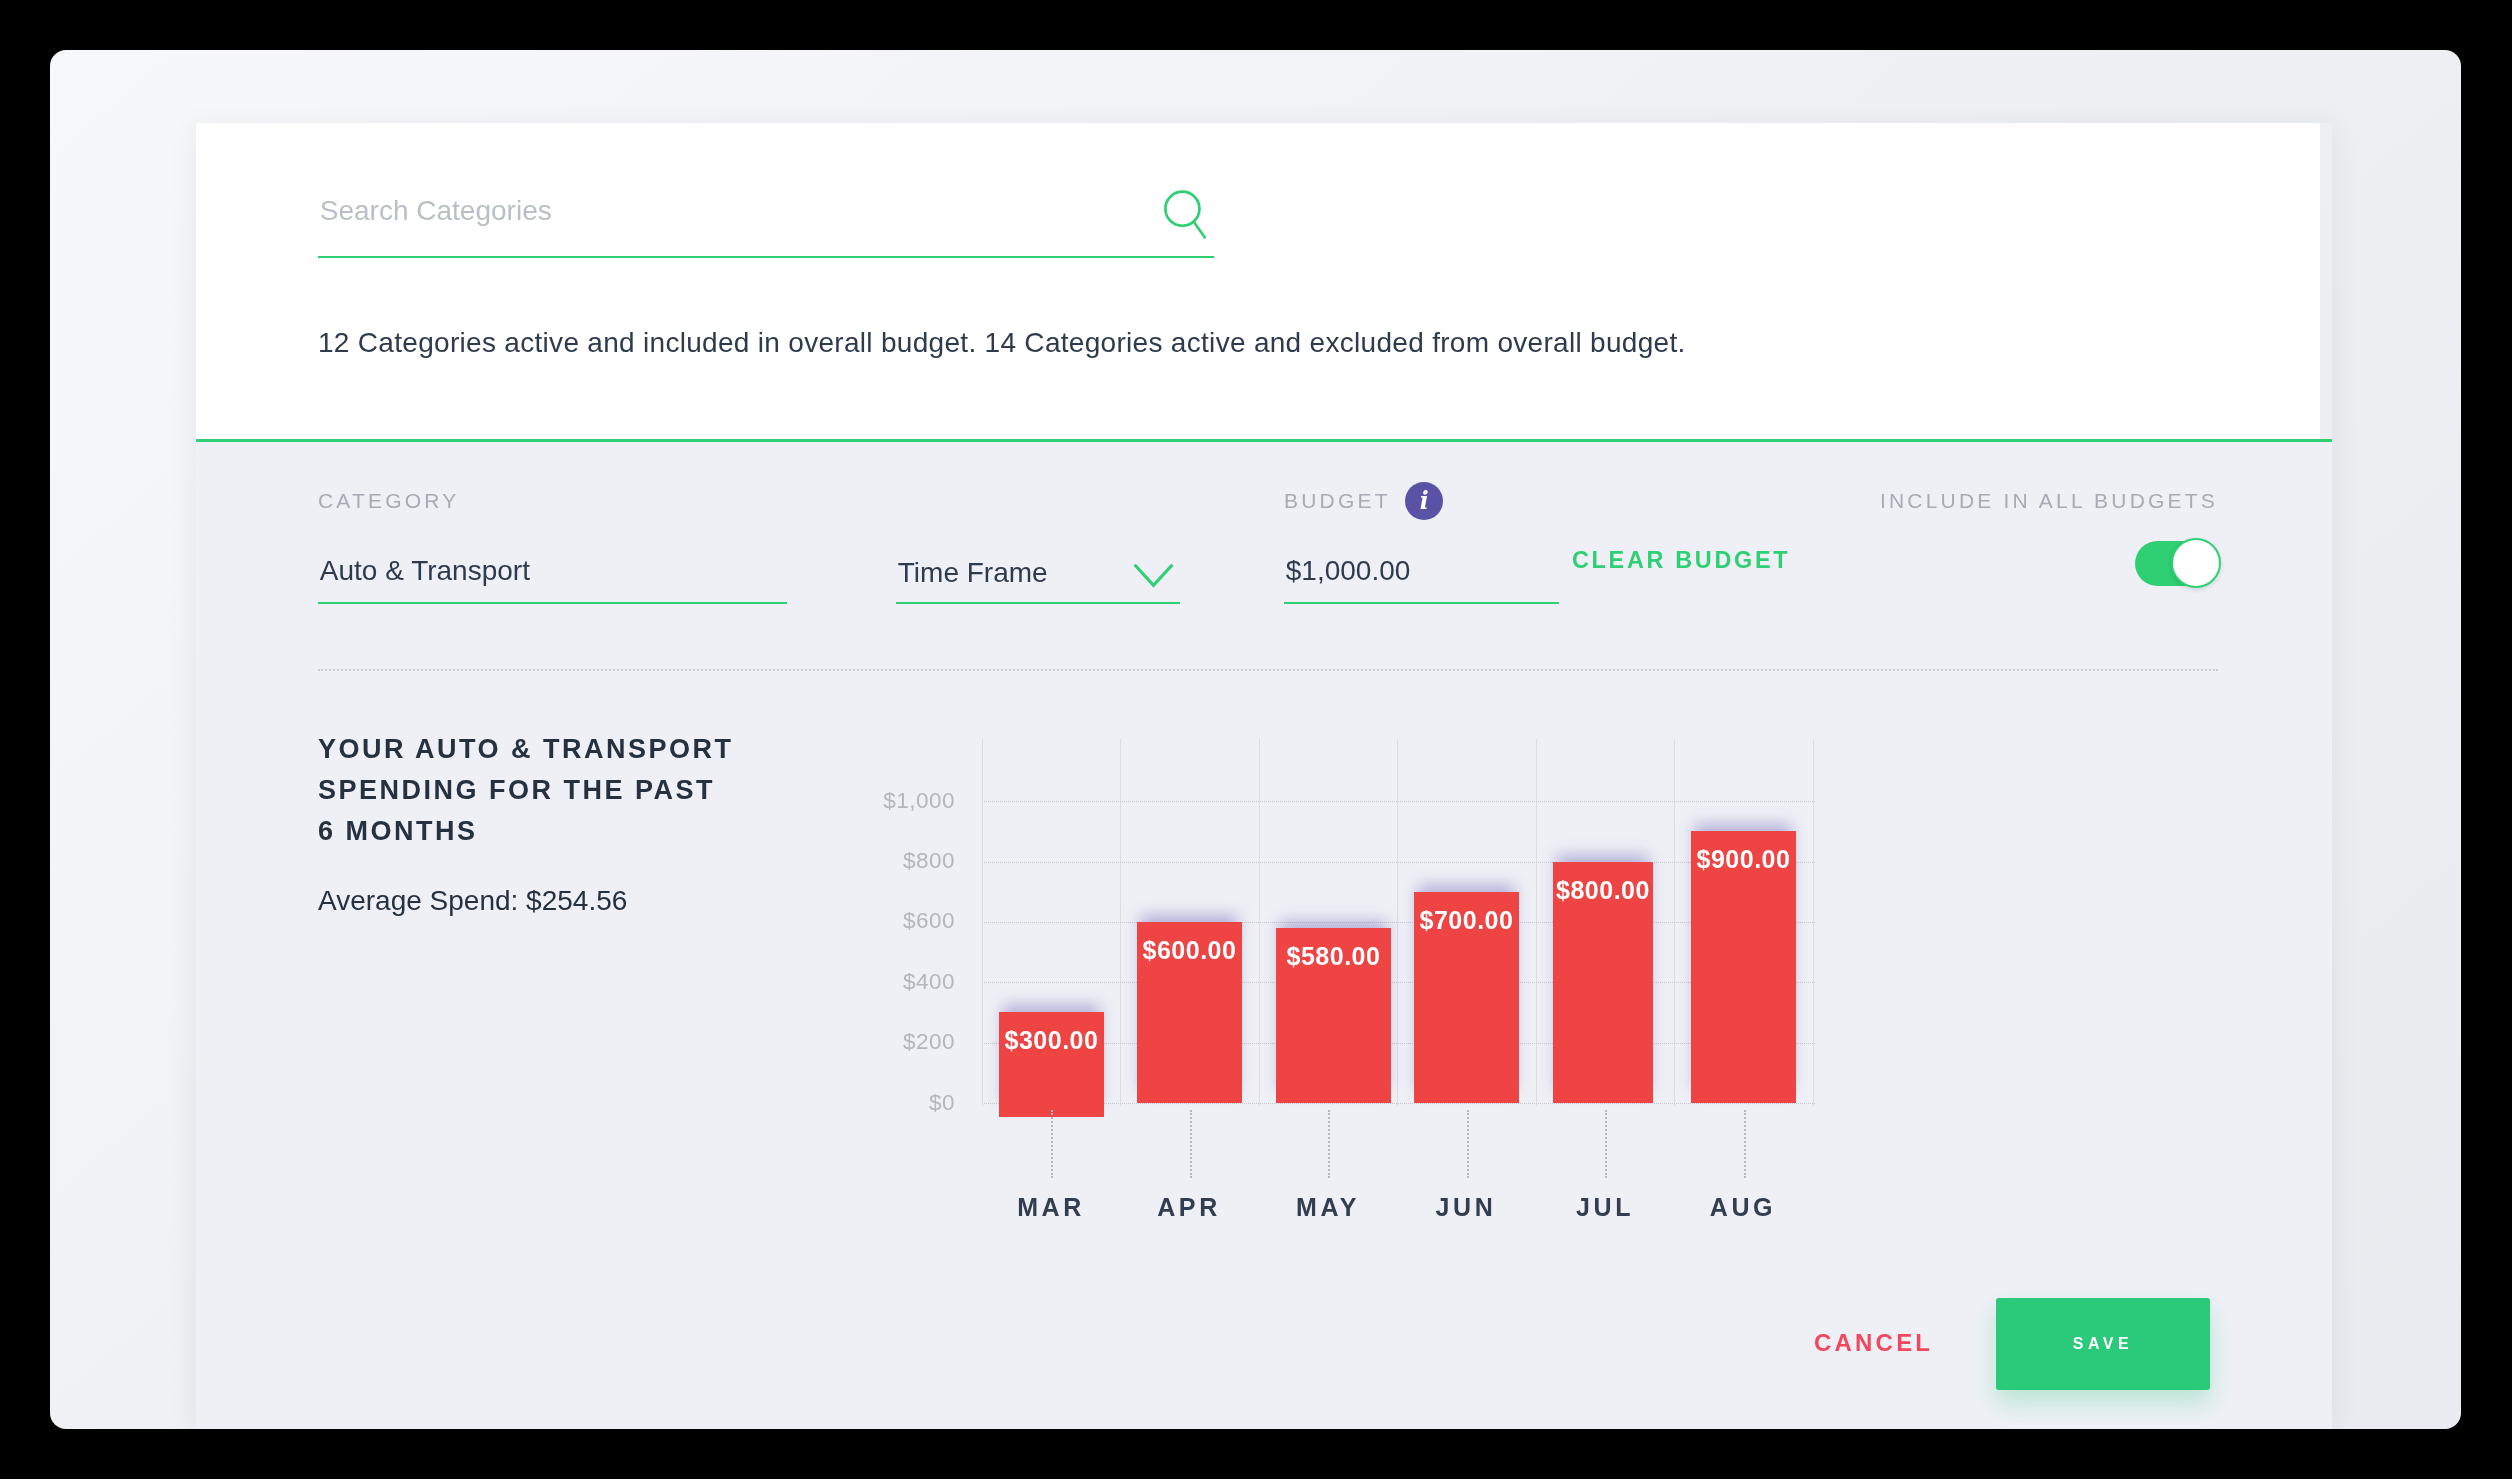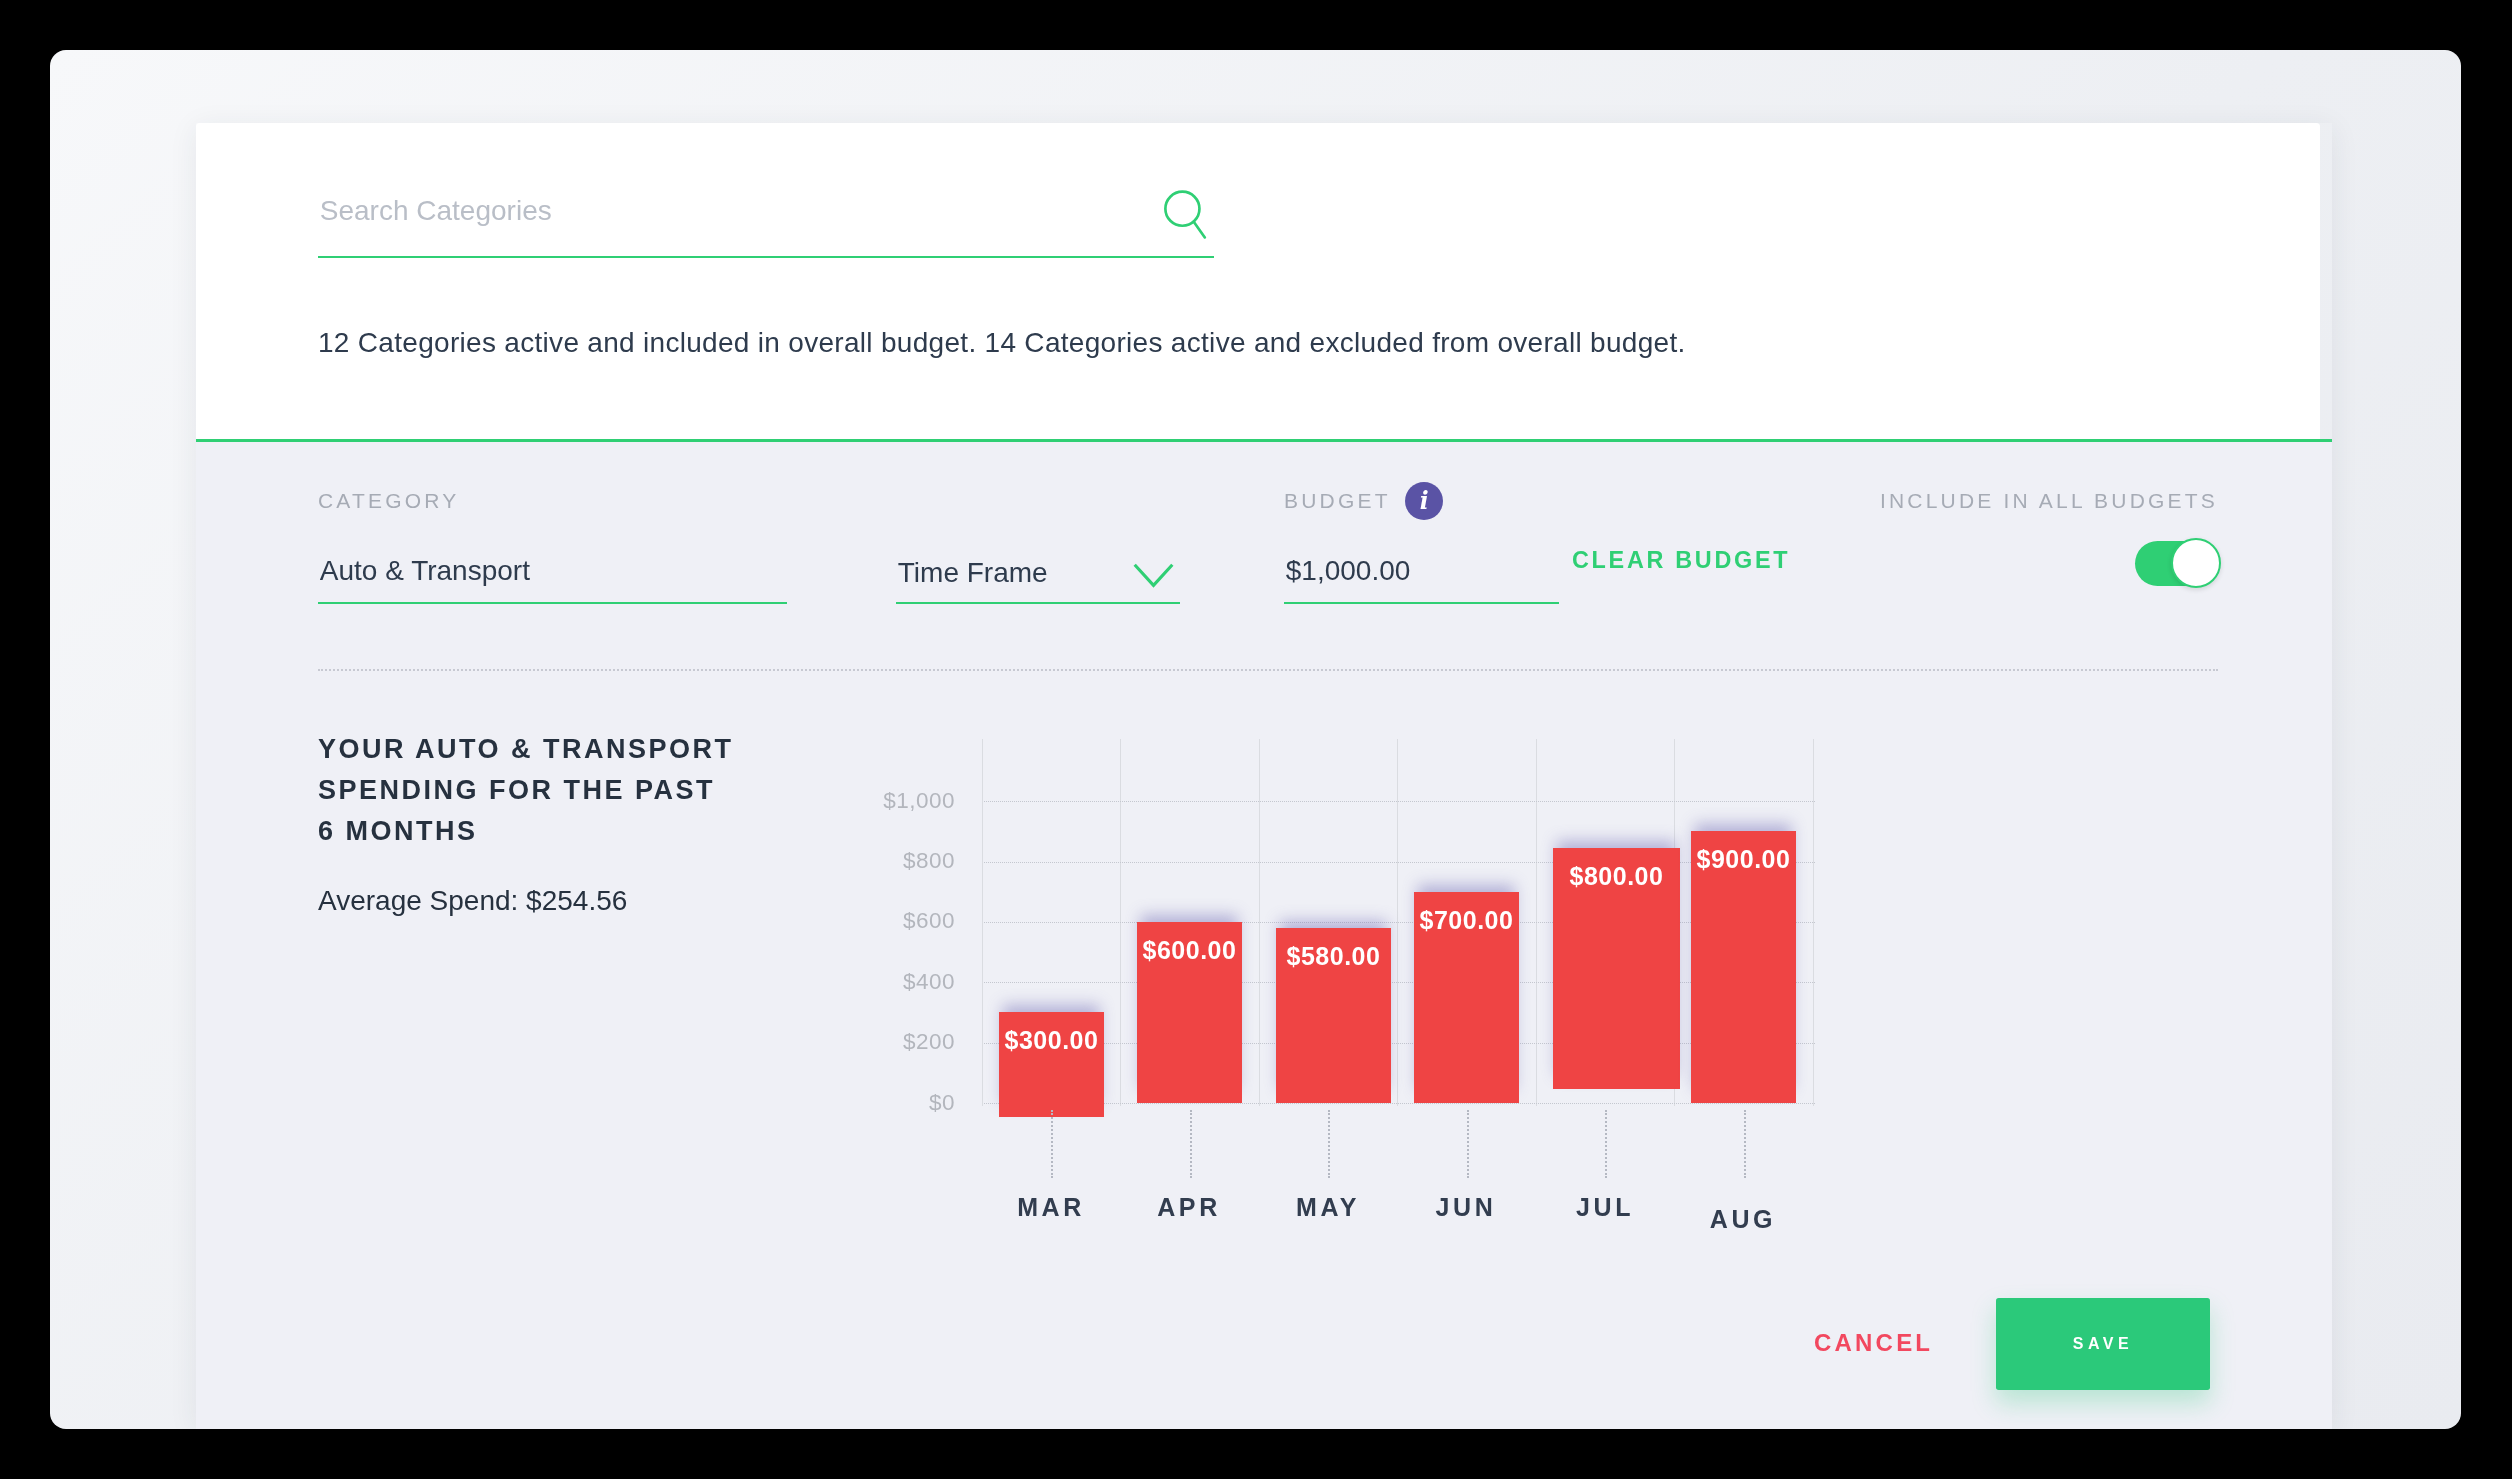--- a/index.html
+++ b/index.html
@@ -216,30 +216,30 @@
           <div class="bar" style="left: 294px; width: 115px; top: 189px; height: 175px;">
             <div class="bar-label">$580.00</div>
           </div>
           <div class="connector" style="left: 346px; top: 371px; height: 68px;"></div>
           <div class="month-label" style="left: 277px; width: 138px; top: 454px;">MAY</div>
           <div class="bar" style="left: 432px; width: 105px; top: 153px; height: 211px;">
             <div class="bar-label">$700.00</div>
           </div>
           <div class="connector" style="left: 485px; top: 371px; height: 68px;"></div>
           <div class="month-label" style="left: 415px; width: 138px; top: 454px;">JUN</div>
-          <div class="bar" style="left: 571px; width: 127px; top: 109px; height: 241px;">
+          <div class="bar" style="left: 571px; width: 100px; top: 123px; height: 241px;">
             <div class="bar-label">$800.00</div>
           </div>
           <div class="connector" style="left: 623px; top: 371px; height: 68px;"></div>
           <div class="month-label" style="left: 554px; width: 138px; top: 454px;">JUL</div>
           <div class="bar" style="left: 709px; width: 105px; top: 92px; height: 272px;">
             <div class="bar-label">$900.00</div>
           </div>
           <div class="connector" style="left: 762px; top: 371px; height: 68px;"></div>
-          <div class="month-label" style="left: 692px; width: 138px; top: 454px; margin-top: 12px;">AUG</div>
+          <div class="month-label" style="left: 692px; width: 138px; top: 454px;">AUG</div>
         </div>
 
       <button class="cancel-btn">CANCEL</button>
       <button class="save-btn">SAVE</button>
 
     </div>
   </div>
 </div>
 
 

